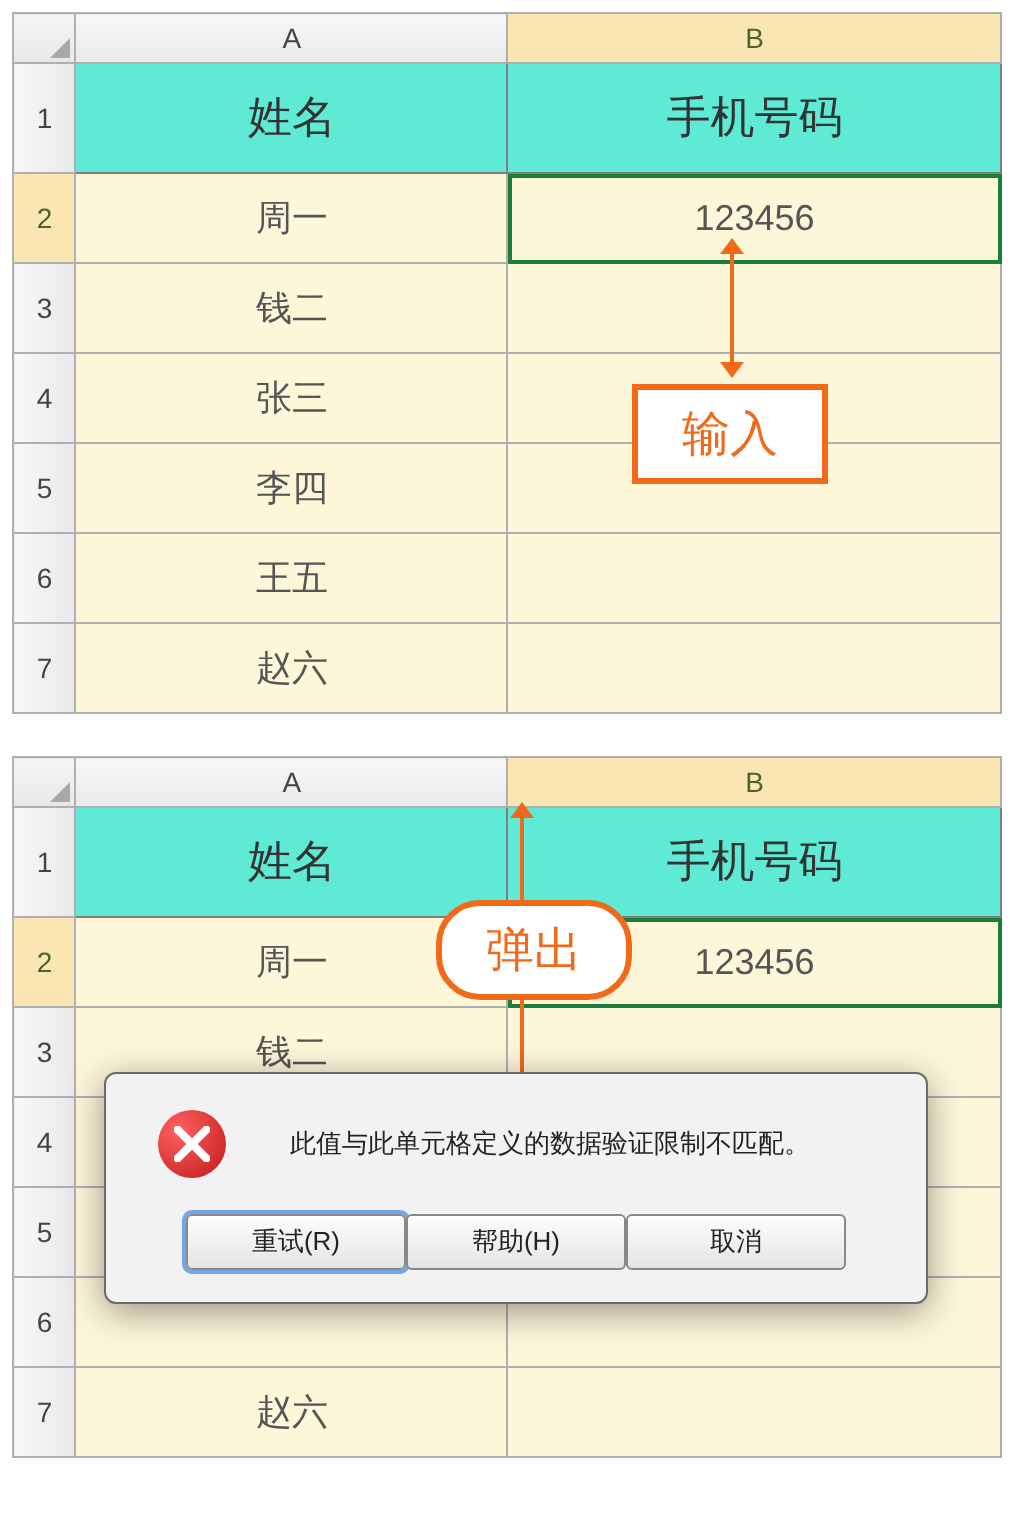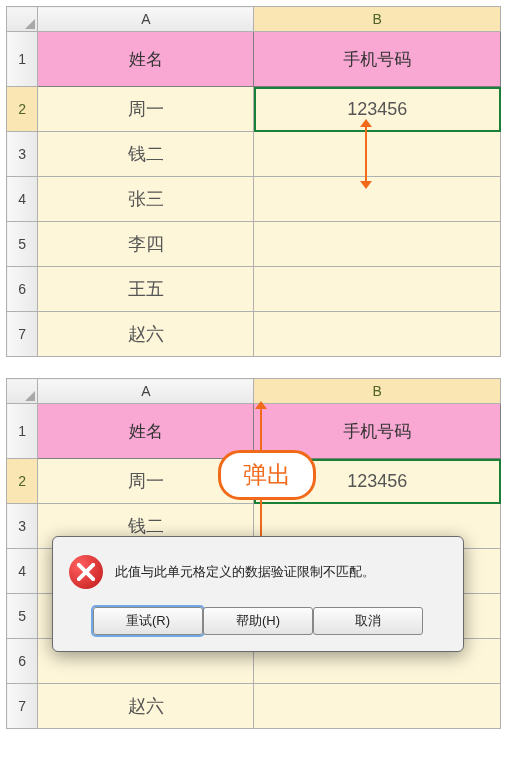--- a/index.html
+++ b/index.html
@@ -50,23 +50,23 @@
     width: 28px;
     background: linear-gradient(to right,#f8f8f8,#e9e9e9);
     color: #444;
     font-weight: normal;
   }
   .row-head.sel {
     background: #f9e6b3;
     color: #4f6228;
   }
   .hdr-row td.cell {
-    background: #f9a8d4;
+    background: #5eead4;
     color: #333;
-    font-size: 17px;
+    font-size: 22px;
     font-weight: 500;
     height: 52px;
     border: 1px solid #7f7f7f;
   }
   .data-cell {
     background: #fdf6d9;
     color: #555;
     font-size: 18px;
     height: 42px;
     border: 1px solid #7f7f7f;
@@ -130,21 +130,22 @@
     background: linear-gradient(#e77,#b22);
     border: 1px solid #802020;
     border-radius: 3px;
     display: flex; align-items: center; justify-content: center;
   }
   .dlg-close svg { width: 10px; height: 10px; }
   .dlg-body {
     padding: 18px 16px 10px 16px;
     display: flex;
     align-items: center;
-    gap: 12px;
+    gap: 32px;
+    margin-left: 10px;
   }
   .err-icon {
     width: 34px; height: 34px; flex: none;
     background: radial-gradient(circle at 30% 30%, #ff6060, #c01818);
     border-radius: 50%;
     display:flex;align-items:center;justify-content:center;
   }
   .err-icon svg { width: 18px; height: 18px; }
   .dlg-msg { color: #222; }
   .dlg-btns {
@@ -207,20 +208,21 @@
       <td class="data-cell"></td>
     </tr>
     <tr>
       <th class="row-head">7</th>
       <td class="data-cell">赵六</td>
       <td class="data-cell"></td>
     </tr>
   </tbody>
     </table>
   <div class="arrow-v up-down" style="left:365px; top:126px; height:56px;"></div>
+  <div class="callout" style="left:316px; top:192px;">输入</div>
 </div>
 
 <div class="wrap" style="height:400px;">
   <table class="grid">
     <tbody>
         <tr>
       <th class="corner-cell"></th>
       <th class="col-head" style="width:210px">A</th>
       <th class="col-head sel" style="width:240px">B</th>
     </tr>

